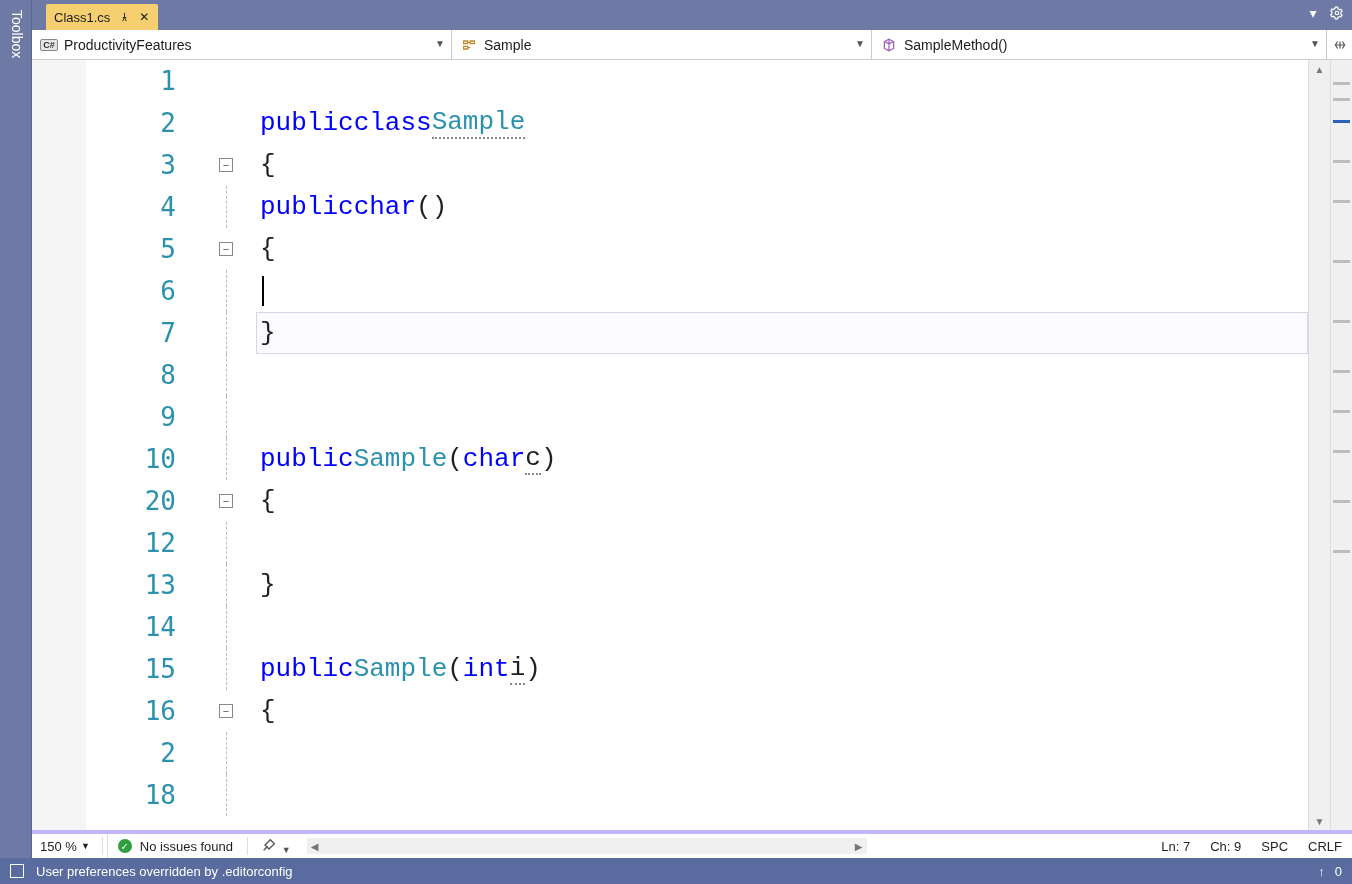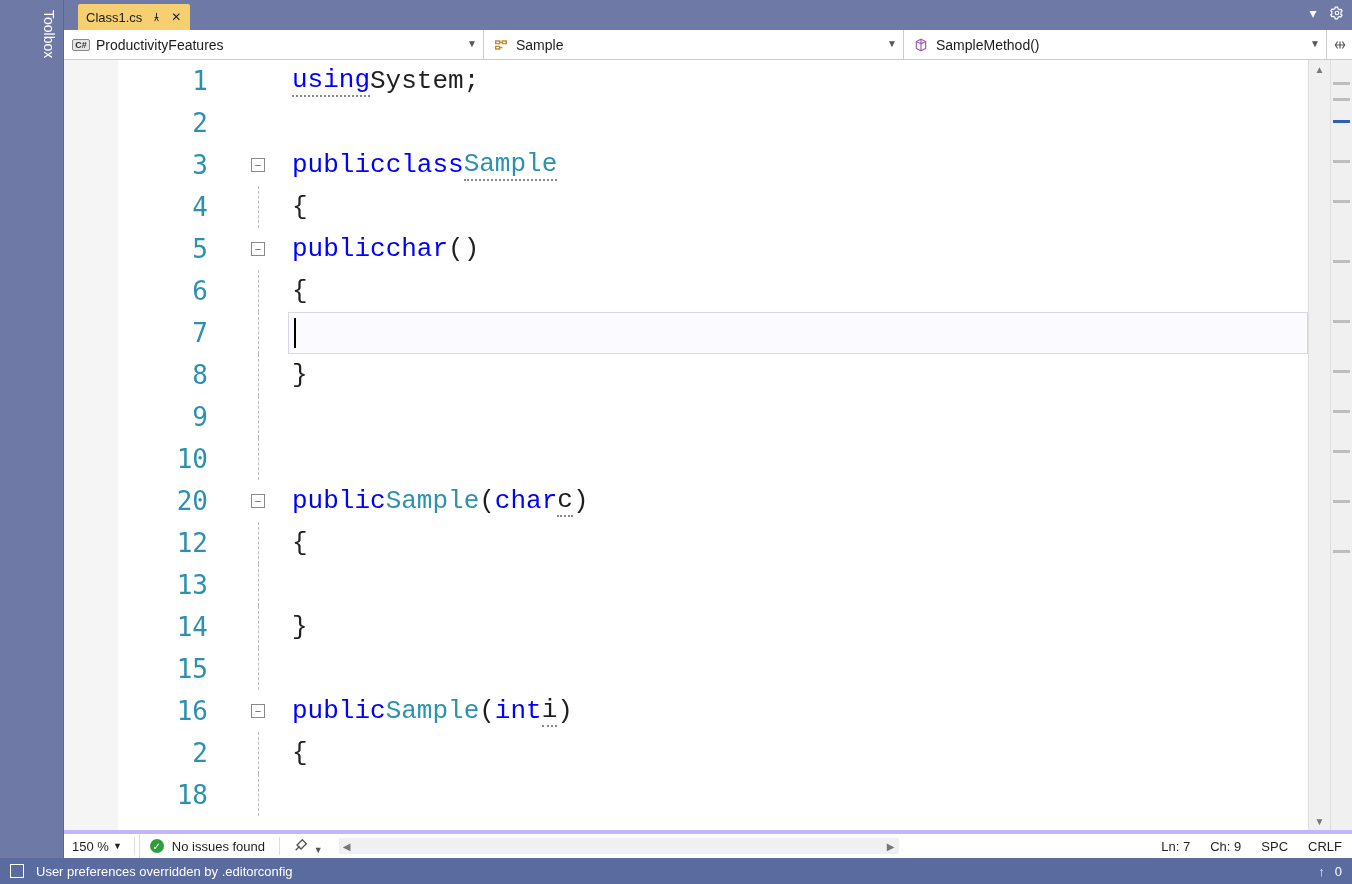--- a/index.html
+++ b/index.html
@@ -1,20 +1,20 @@
 <!DOCTYPE html>
 <html><head>
 <meta charset="utf-8">
 <style>
   * { margin: 0; padding: 0; box-sizing: border-box; }
   html, body { width: 1352px; height: 884px; font-family: "Segoe UI", Tahoma, sans-serif; overflow: hidden; }
   body { background: #6e7aa5; display: flex; flex-direction: column; }
 
   
-  .workspace { flex: 1 1 auto; display: flex; min-height: 0; padding-left: 32px; }
+  .workspace { flex: 1 1 auto; display: flex; min-height: 0; }
   .toolbox-tab {
     width: 32px; background: #6e7aa5; color: #fff; font-size: 14px;
     writing-mode: vertical-rl; text-orientation: mixed;
     padding: 10px 6px 0 6px; border-right: 1px solid #5a6590;
     cursor: default;
   }
   .toolbox-tab .lbl { transform: rotate(180deg); }
 
   .editor-stack { flex: 1 1 auto; display: flex; flex-direction: column; min-width: 0; }
 
@@ -274,21 +274,20 @@
             <span class="fold-line" style="top:0;bottom:0;"></span>
           </div>
         <div class="line">
             <span class="fold-line" style="top:0;bottom:0;"></span>
           </div>
       </div>
 
       <div class="code-col">
         <div class="current-line-hl" style="top:252px;"></div>
 
-        <div class="line"><span class="kw dots">using</span> <span class="ident">System</span><span class="punct">;</span></div>
         <div class="line"></div>
         <div class="line"><span class="kw">public</span> <span class="kw">class</span> <span class="typ dots">Sample</span></div>
         <div class="line"><span class="punct">{</span></div>
         <div class="line">    <span class="kw">public</span> <span class="kw">char</span> <span class="punct">()</span></div>
         <div class="line">    <span class="punct">{</span></div>
         <div class="line">        <span class="caret"></span></div>
         <div class="line">    <span class="punct">}</span></div>
         <div class="line"></div>
         <div class="line"></div>
         <div class="line">    <span class="kw">public</span> <span class="typ">Sample</span><span class="punct">(</span><span class="kw">char</span> <span class="ident dots">c</span><span class="punct">)</span></div>

